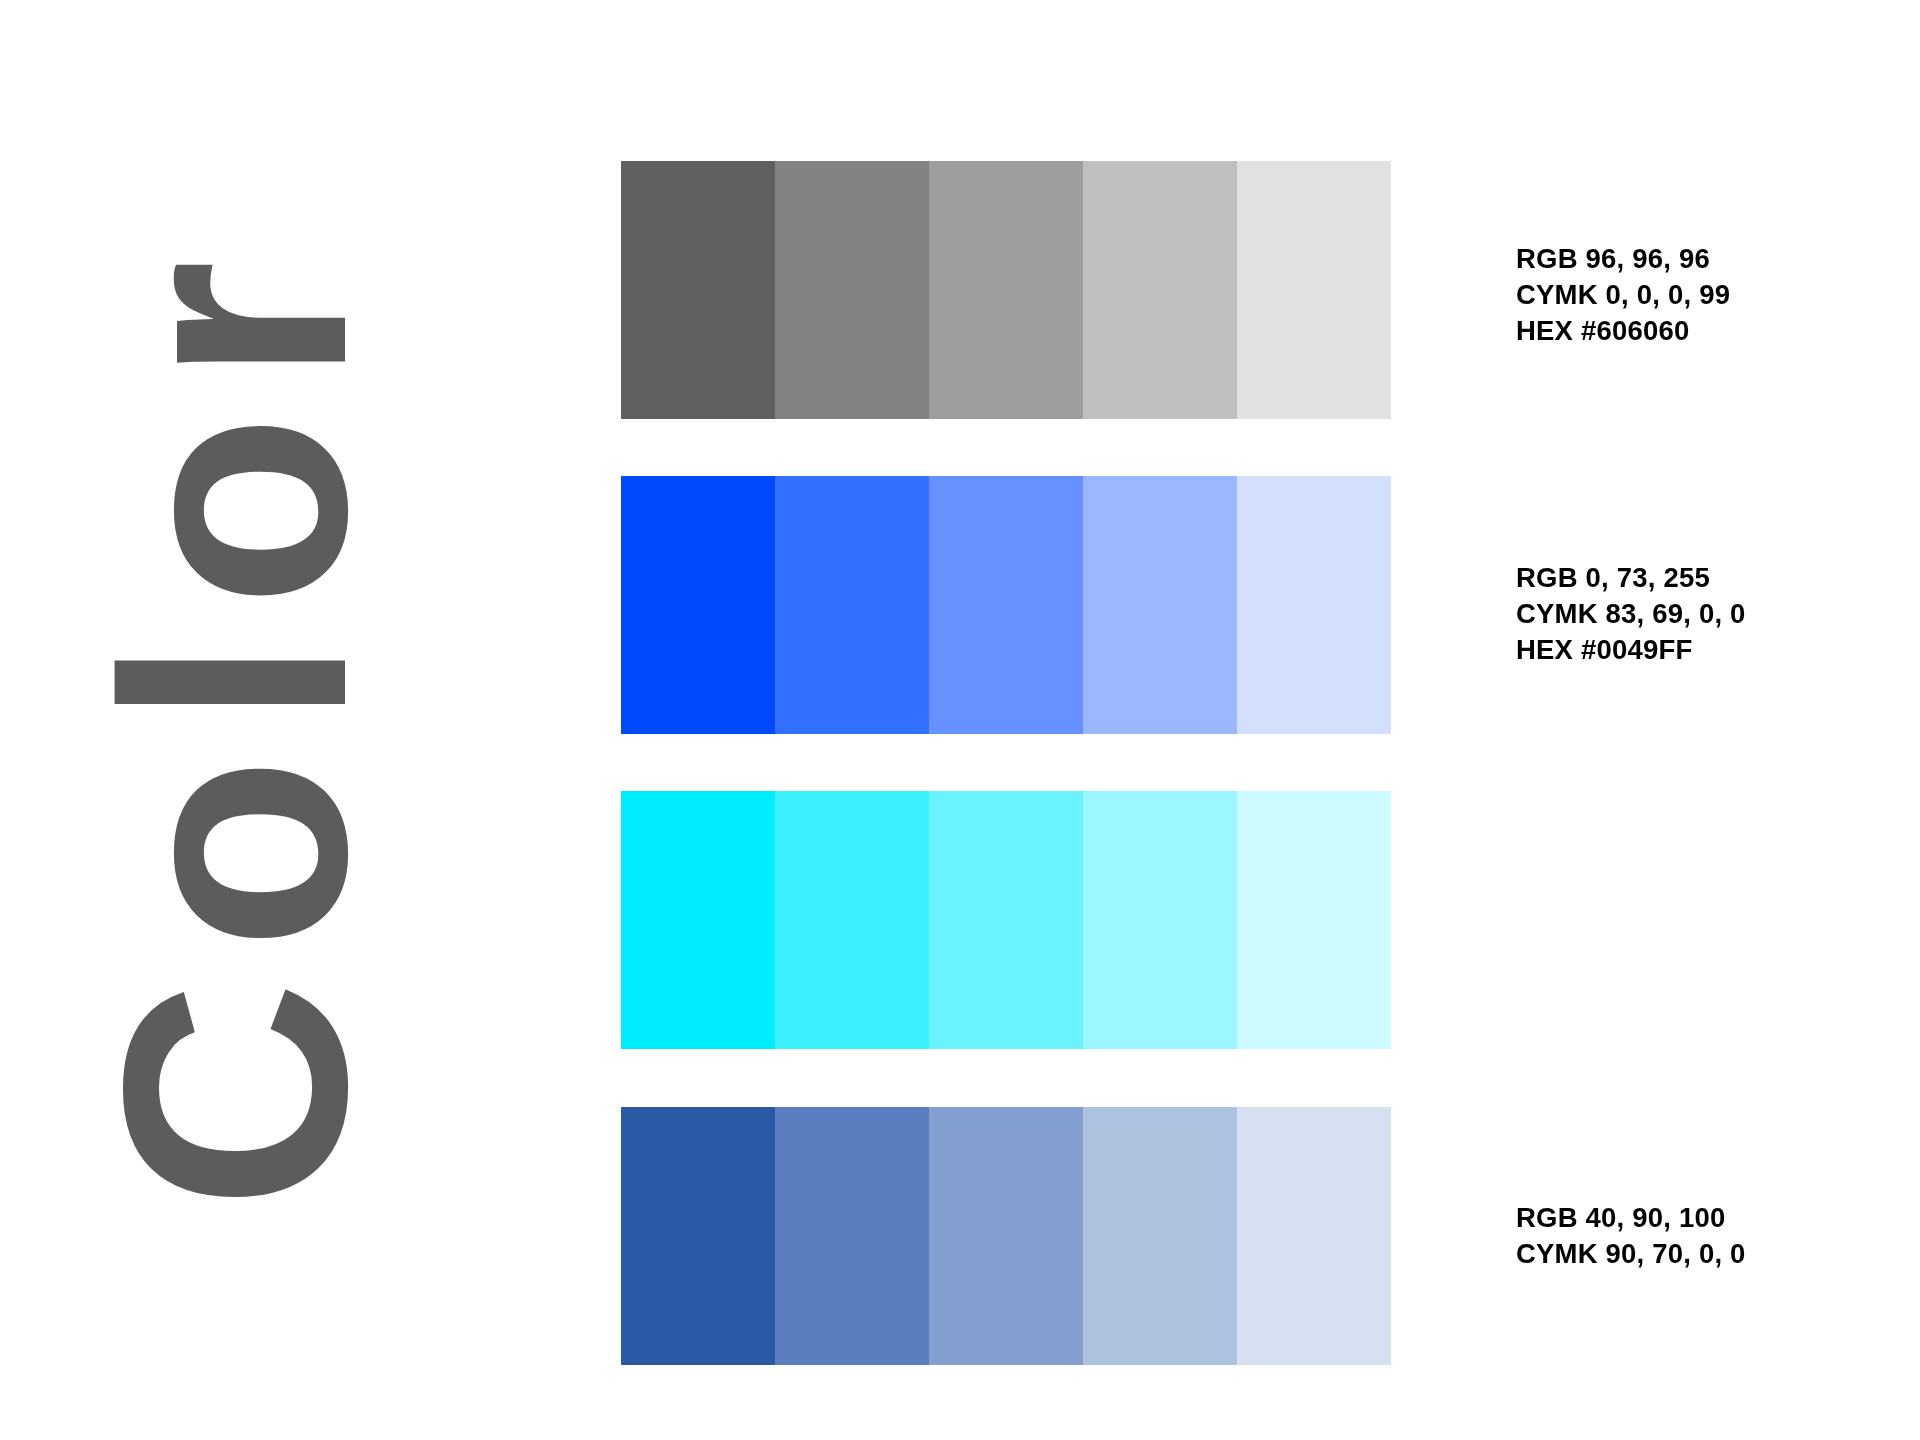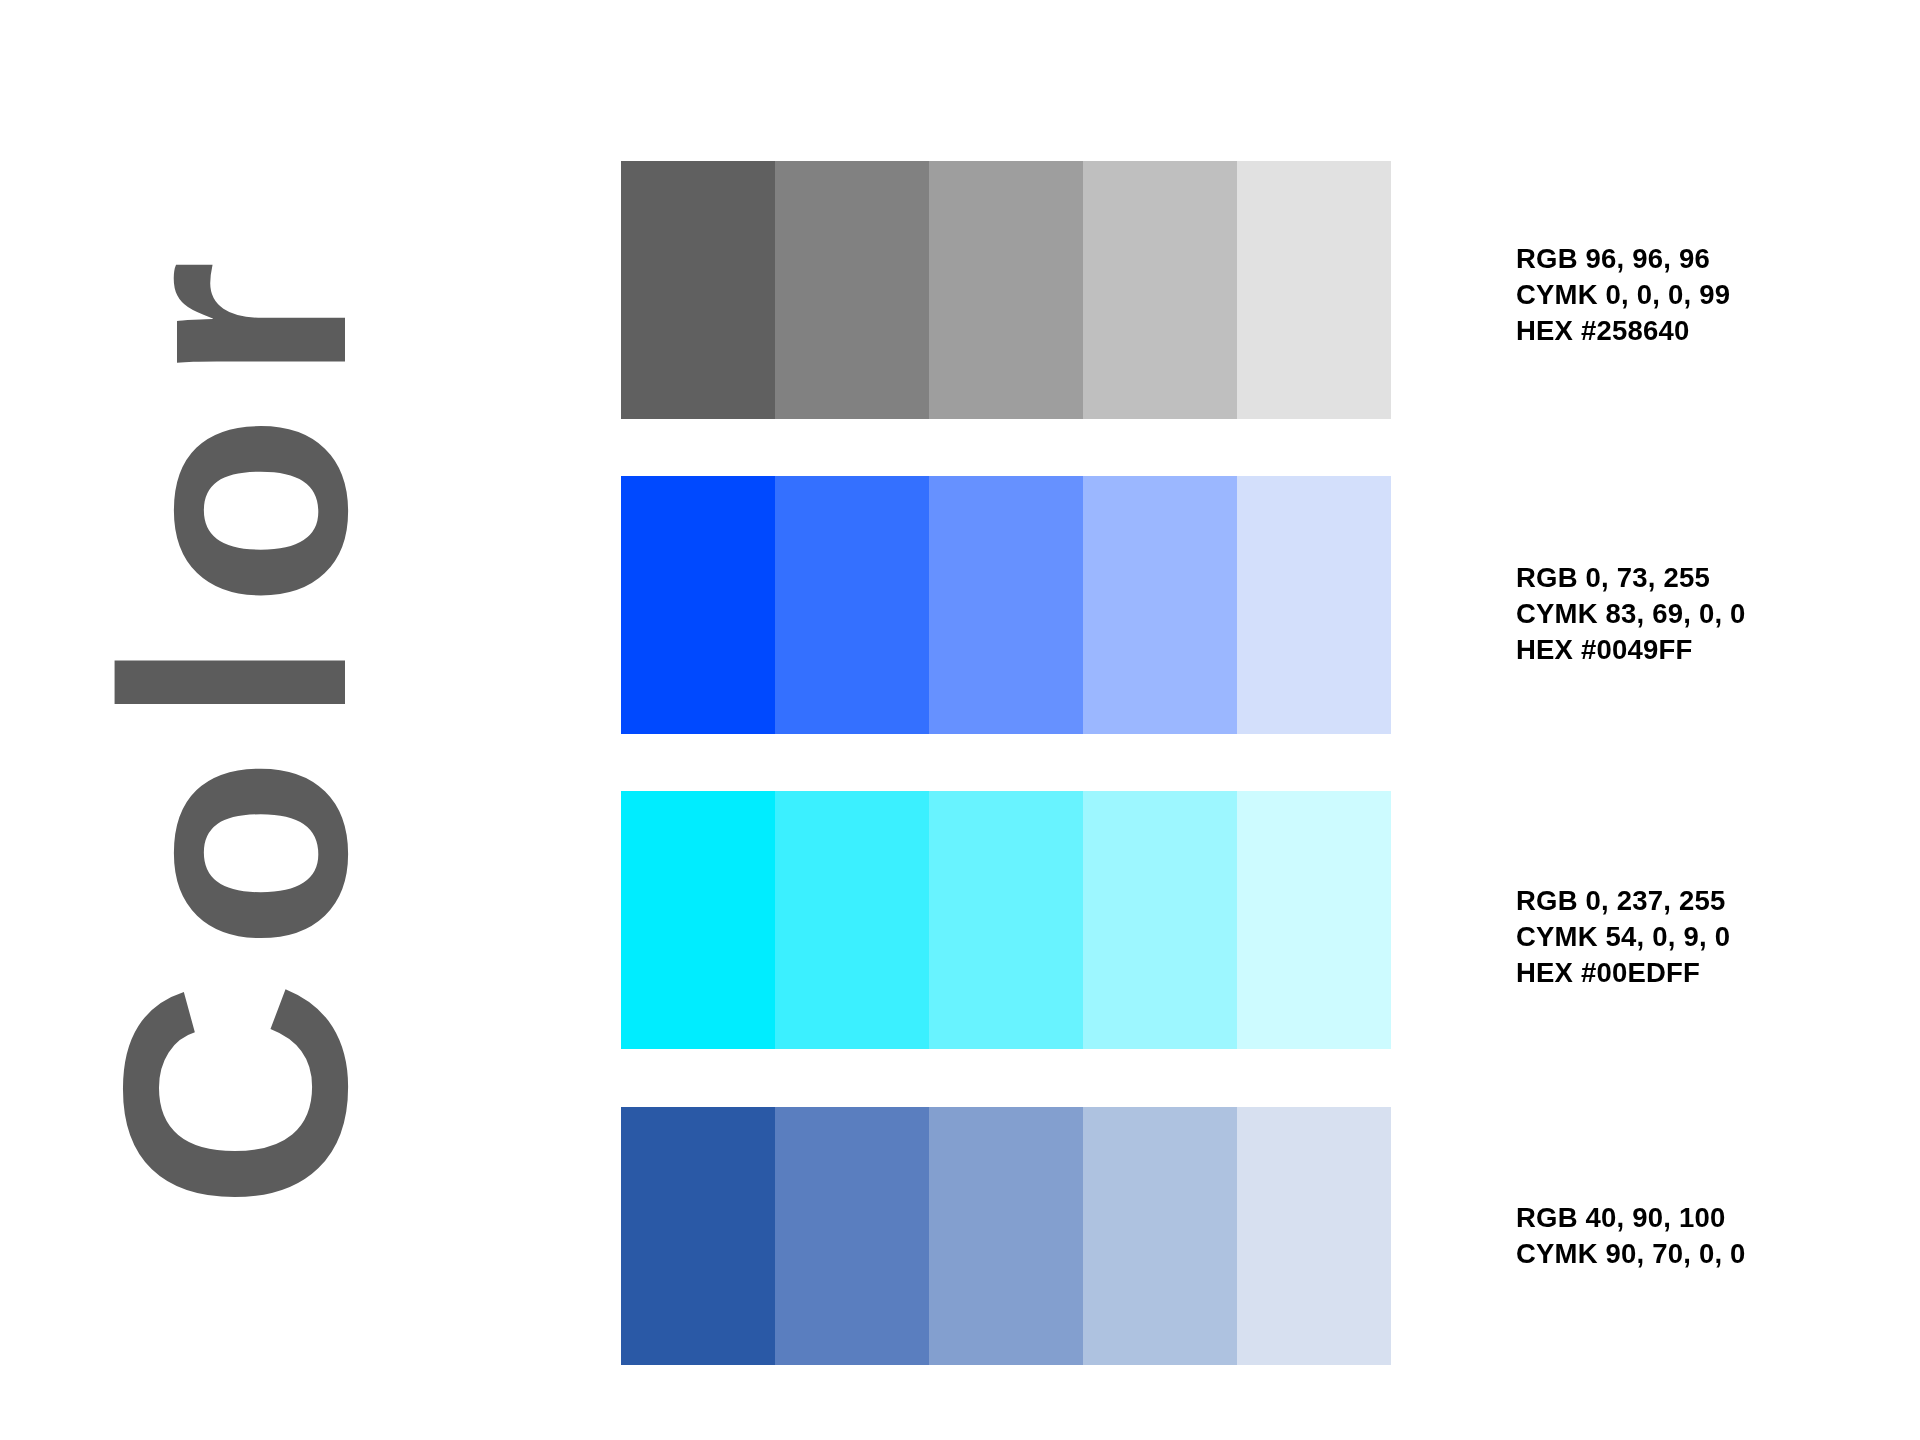--- a/index.html
+++ b/index.html
@@ -133,33 +133,28 @@
       <div class="swatch" style="background-color: rgb(131, 159, 207);"></div>
       <div class="swatch" style="background-color: rgb(174, 194, 224);"></div>
       <div class="swatch" style="background-color: rgb(215, 224, 240);"></div>
     </div>
 
   </div>
 
   <div class="info info-0">
     <div>RGB 96, 96, 96</div>
     <div>CYMK 0, 0, 0, 99</div>
-    <div>HEX #258640</div>
+    <div>HEX #606060</div>
   </div>
 
   <div class="info info-1">
     <div>RGB 0, 73, 255</div>
     <div>CYMK 83, 69, 0, 0</div>
     <div>HEX #0049FF</div>
   </div>
 
-  <div class="info info-2">
-    <div>RGB 0, 237, 255</div>
-    <div>CYMK 54, 0, 9, 0</div>
-    <div>HEX #00EDFF</div>
-  </div>
 
   <div class="info info-3">
     <div>RGB 40, 90, 100</div>
     <div>CYMK 90, 70, 0, 0</div>
   </div>
 
 </div>
 
 </body></html>

